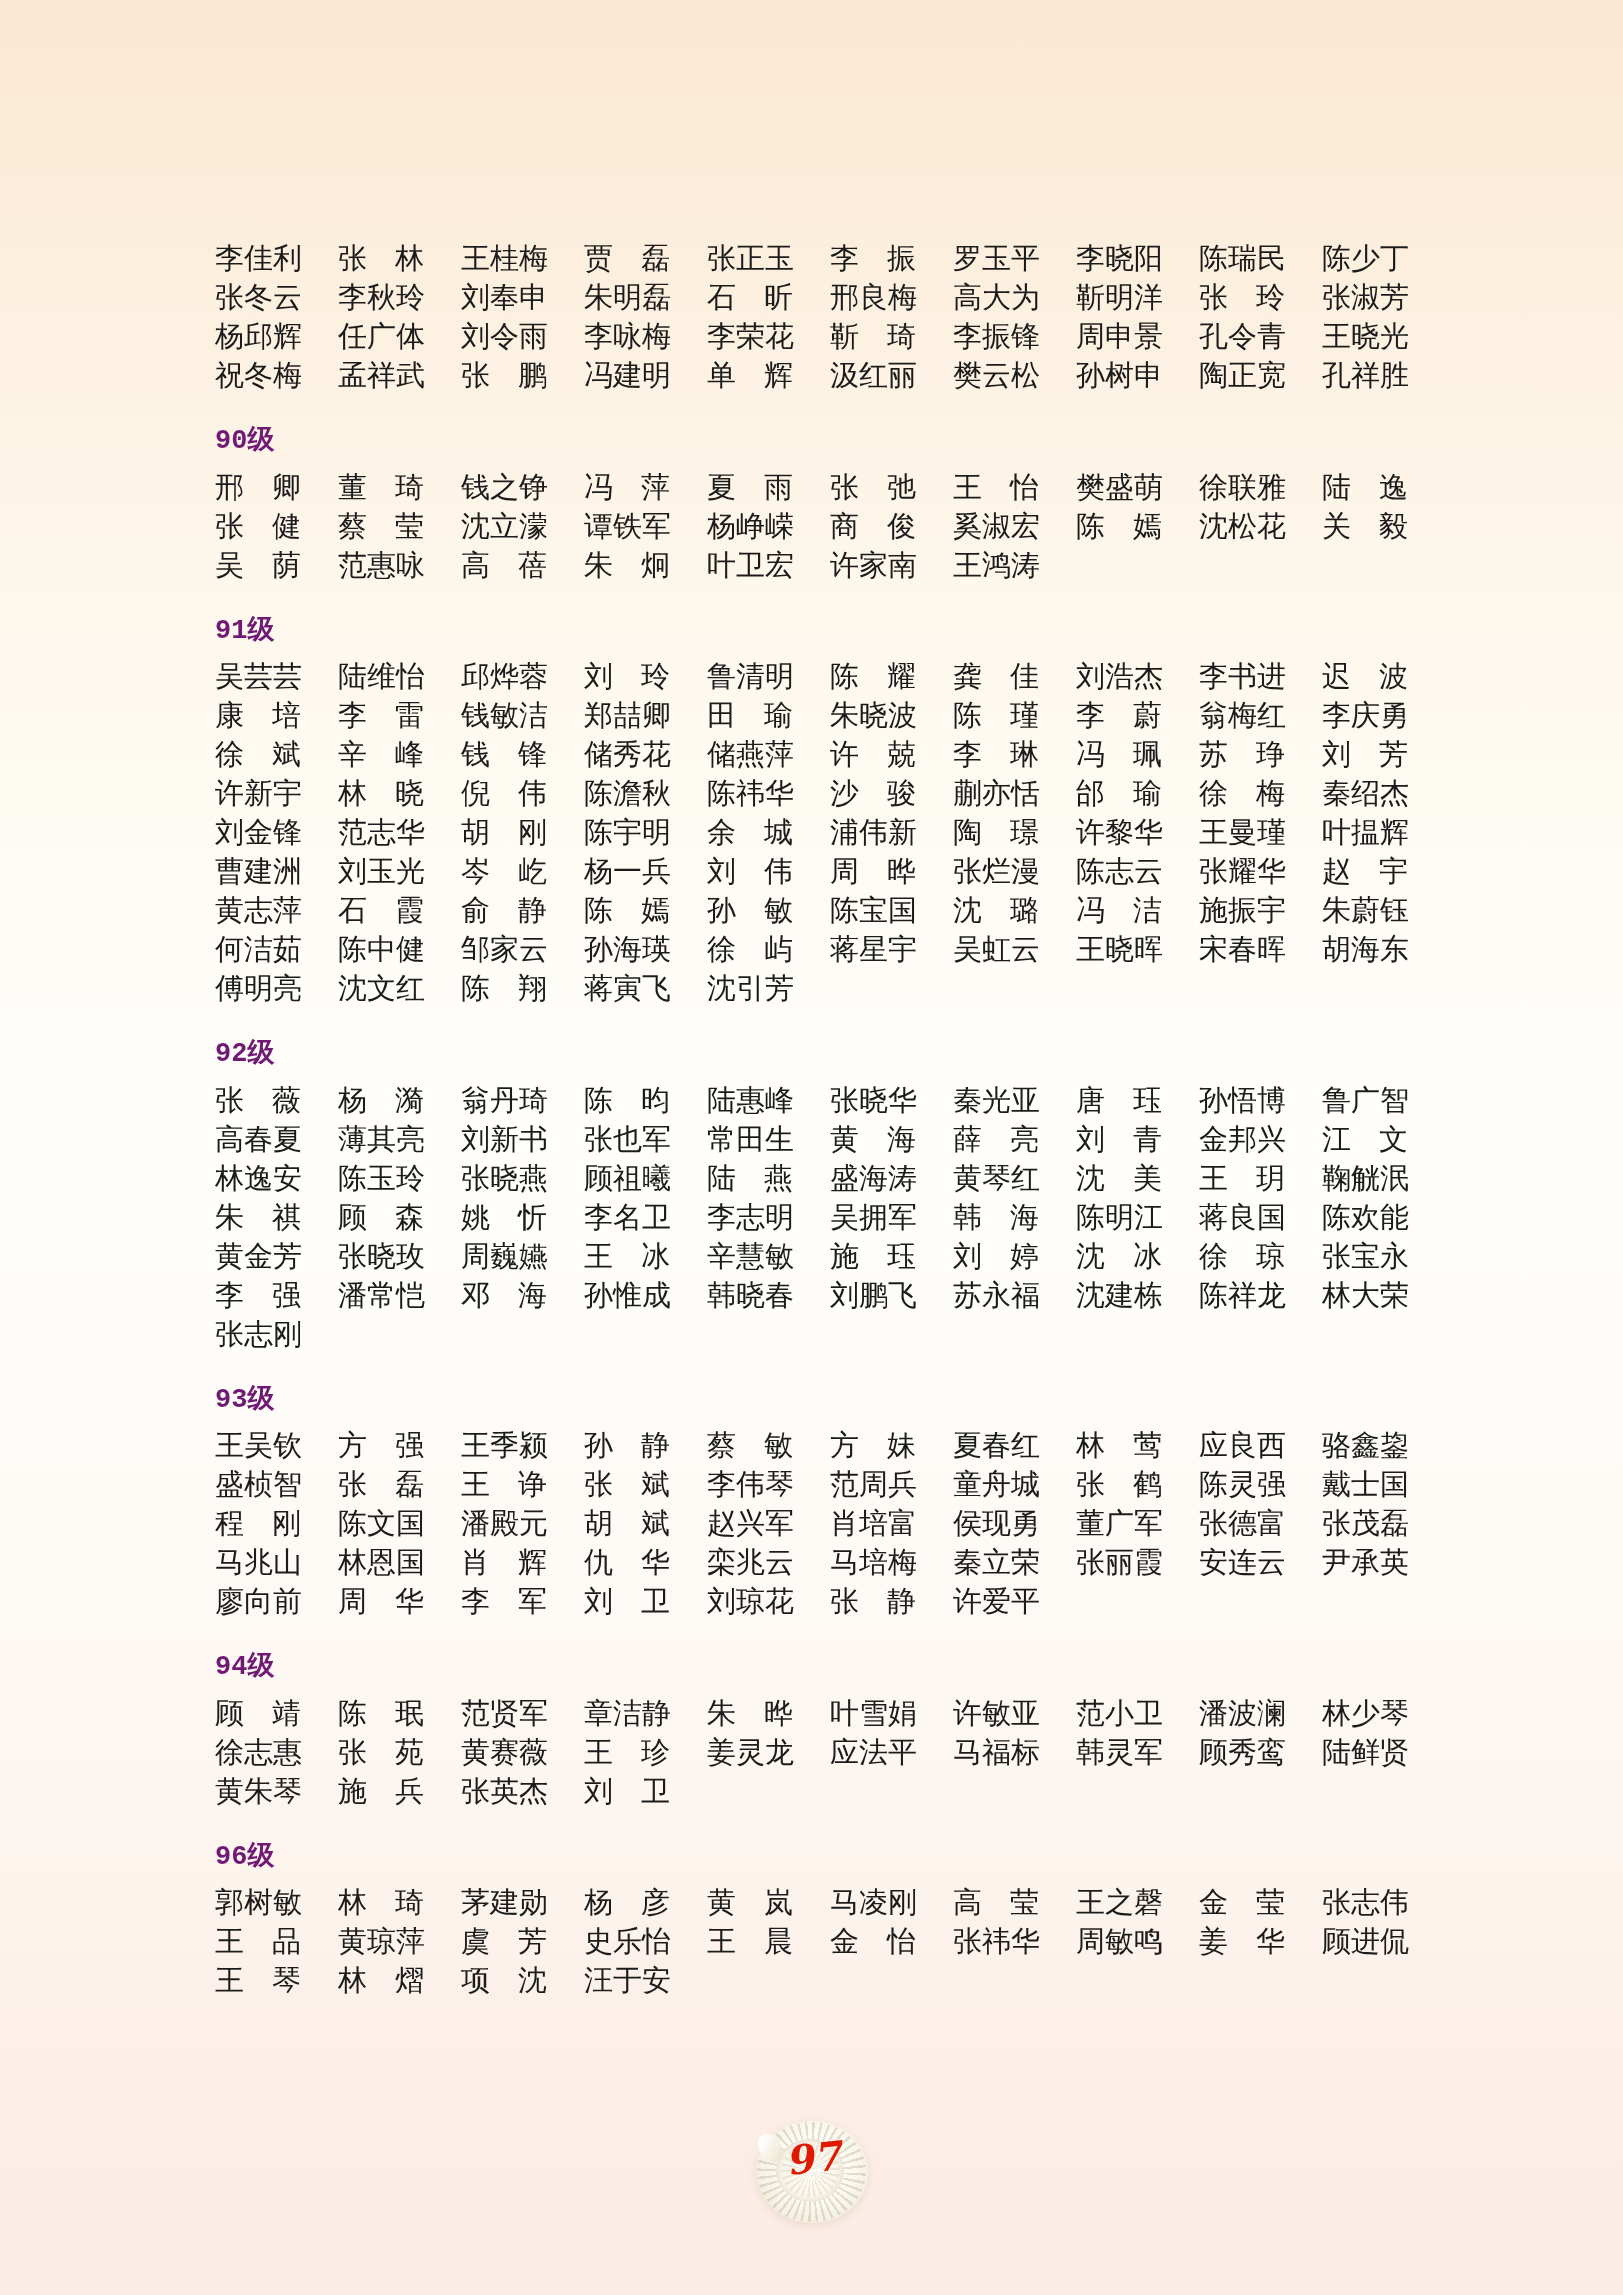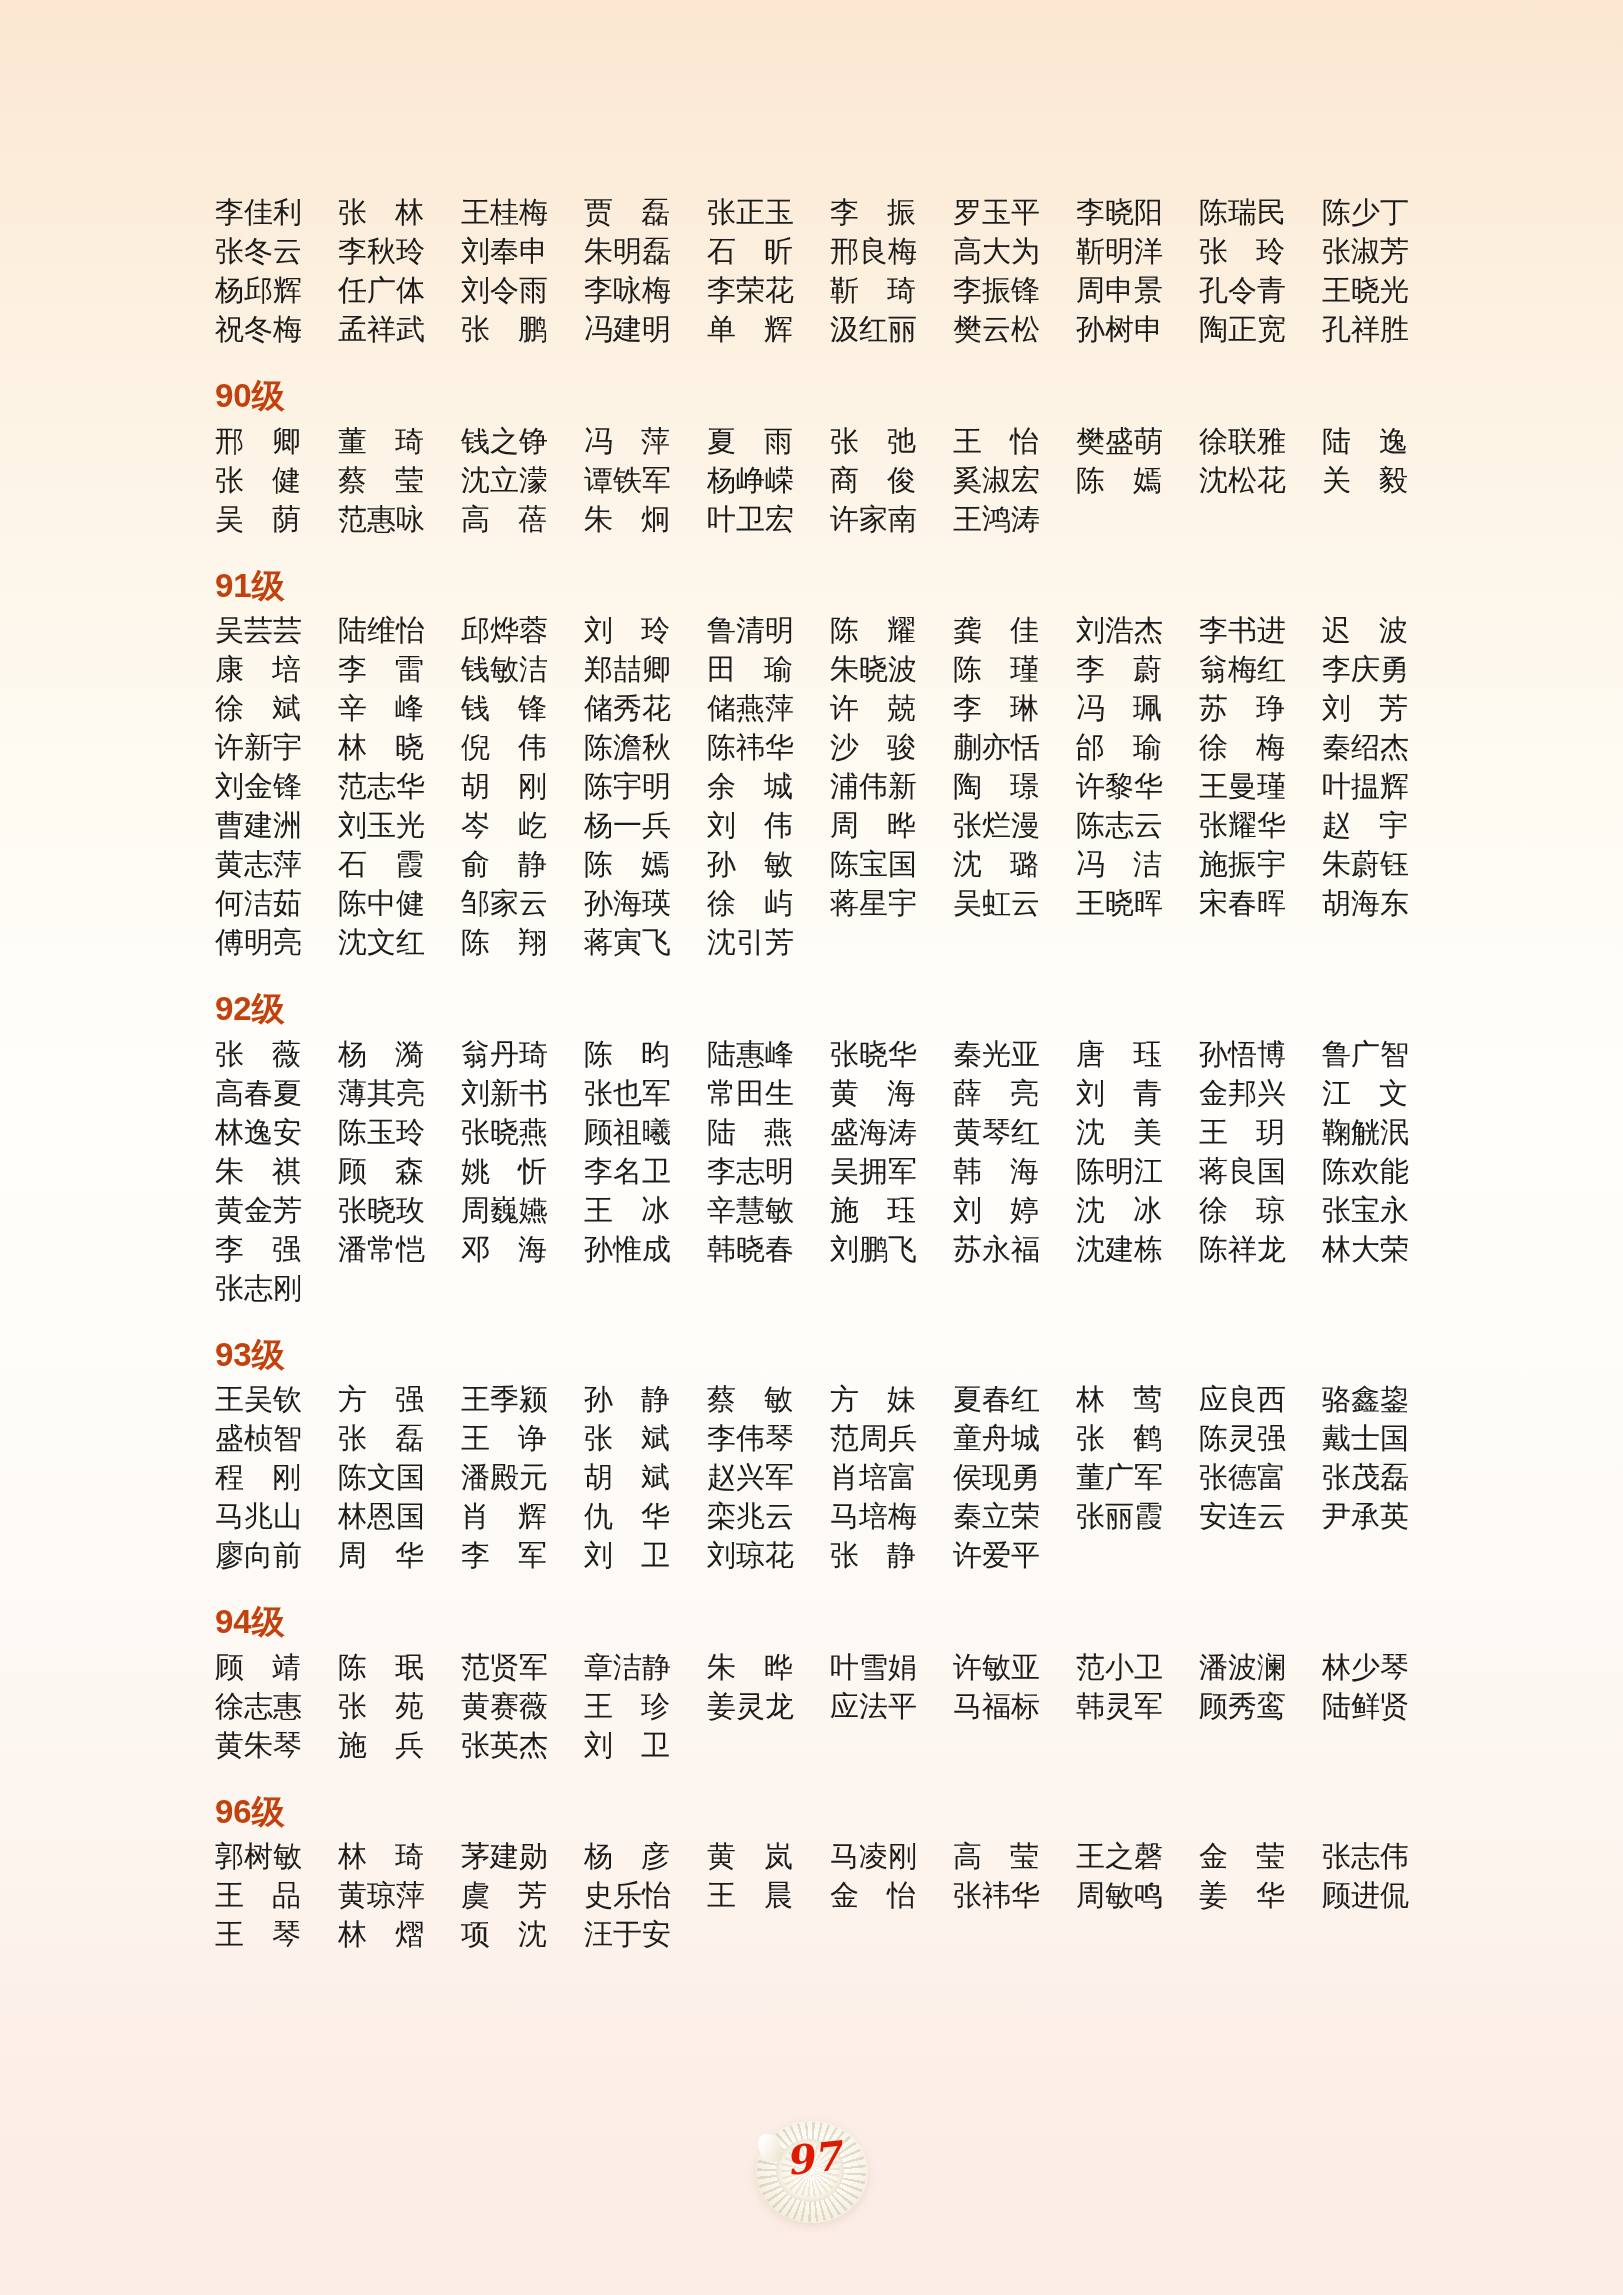--- a/index.html
+++ b/index.html
@@ -7,41 +7,42 @@
     width:1623px;height:2295px;
     overflow:hidden;
     background:linear-gradient(180deg,
       #fbe7d2 0%, #fcedda 8%, #fdf3e5 18%, #fefaf1 32%,
       #fffefb 48%, #fefcf8 62%, #fdf6f0 78%, #fcefe8 90%, #fbece5 100%);
     font-family:"Liberation Serif","DejaVu Serif",serif;
     color:#1b1b1b;
   }
   .content{
     padding:193px 196px 0 215px;
+    margin-top:46px;
   }
   .row{
     height:39px;line-height:39px;
     white-space:nowrap;
     font-size:29px;
   }
   .name-cell{
     display:inline-block;
     width:86px;
     margin-right:37px;
     text-align:justify;
     text-align-last:justify;
     vertical-align:top;
   }
   .section-header{
     margin:27px 0 6.5px 0;
     height:39px;line-height:39px;
-    font-family:Liberation Sans, sans-serif;
+    font-family:Liberation Mono, monospace;
     font-weight:bold;
-    font-size:33px;
-    color:#c2410c;
+    font-size:27px;
+    color:#701a75;
   }
   .footer{
     position:absolute;
     left:0;top:2121px;width:1623px;
     text-align:center;
   }
   .shell{
     position:relative;
     display:inline-block;
     width:112px;height:102px;

